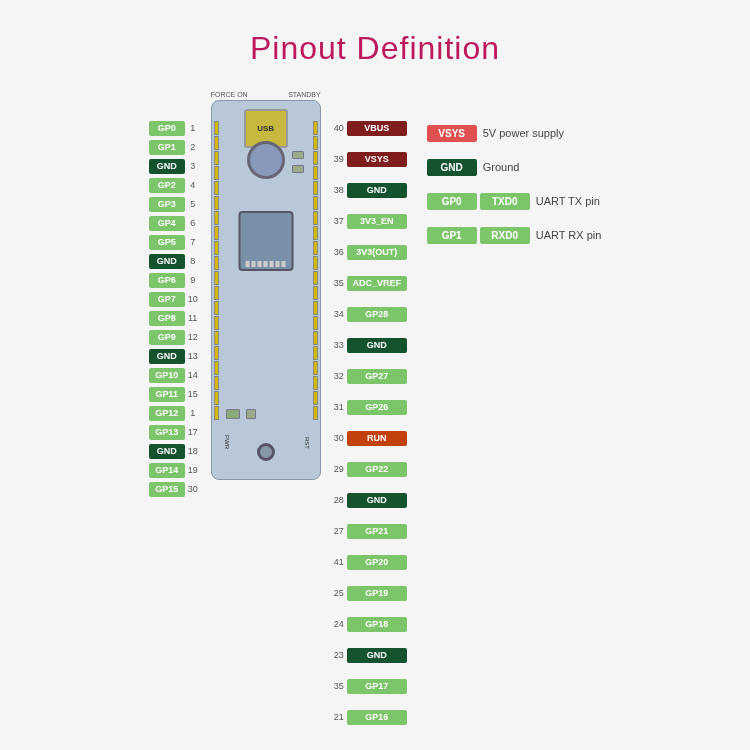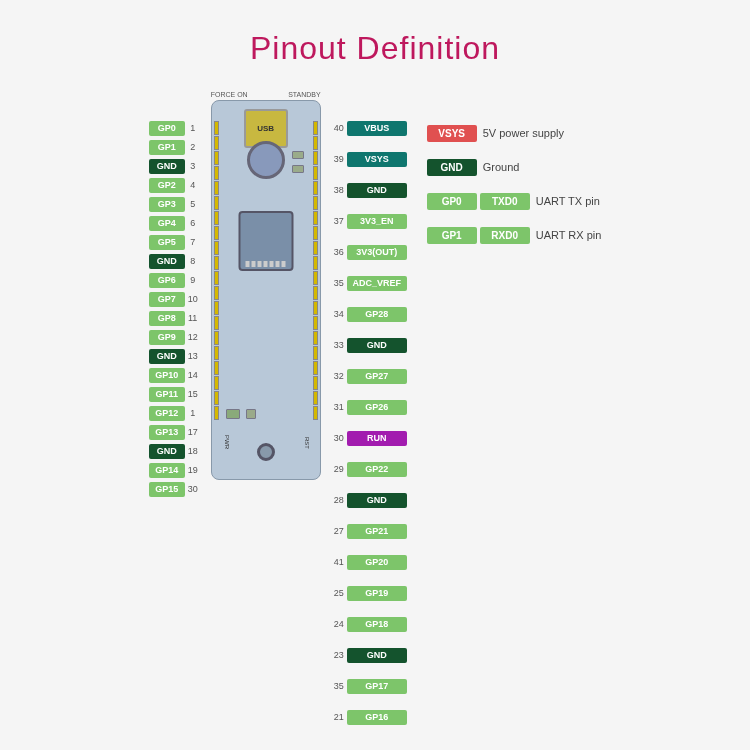--- a/index.html
+++ b/index.html
@@ -266,22 +266,22 @@
       font-weight: bold;
       color: #fff;
       padding: 1px 5px;
       border-radius: 2px;
       min-width: 60px;
       text-align: center;
       height: 15px;
       line-height: 13px;
       display: inline-block;
     }
-    .bg-red-pin { background: #0f766e; text-align: center; }
-    .bg-pink { background: #a21caf; }
+    .bg-red-pin { background: #7f1d1d; text-align: center; }
+    .bg-pink { background: #c2410c; }
   </style>
 </head>
 <body>
 
 <div class="container">
   <div class="title">Pinout Definition</div>
 
   <div class="main-content">
 
     <div class="left-pins" id="left-pins-col">

